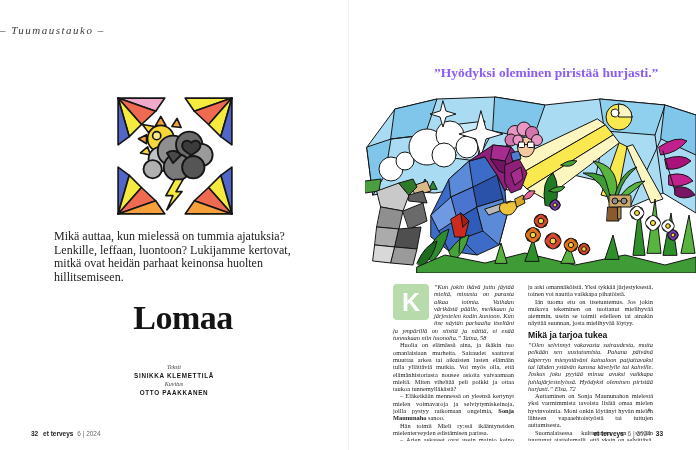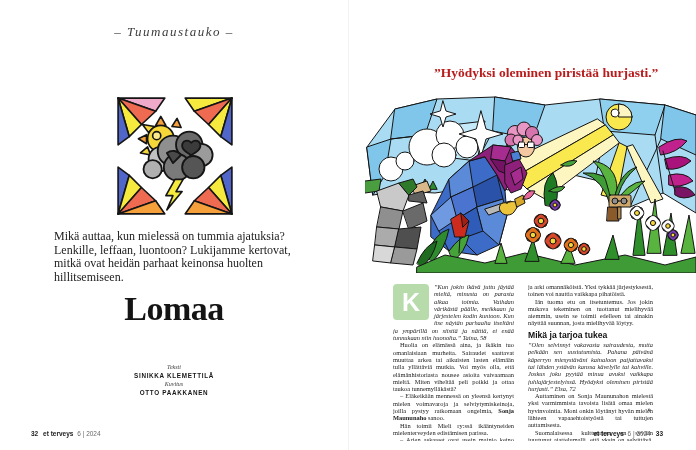--- a/index.html
+++ b/index.html
@@ -1,31 +1,31 @@
 <!DOCTYPE html>
 <html><head>
 <meta charset="utf-8">
 <style>
   html,body{margin:0;padding:0;background:#e9e9e9;}
   .spread{position:relative;width:696px;height:450px;background:#ffffff;overflow:hidden;
           font-family:"Liberation Serif",serif;color:#1d1d1d;}
   .fold{position:absolute;left:348px;top:0;width:1px;height:450px;background:rgba(0,0,0,0.05);}
-  .tag{position:absolute;left:0;top:24px;width:348px;text-align:center;
-       font-style:italic;font-size:13px;letter-spacing:1.5px;color:#3c3c3c;}
+  .tag{position:absolute;left:0;top:24px;width:348px;
+       font-style:italic;font-size:11px;letter-spacing:1.5px;color:#3c3c3c;}
   .ornament{position:absolute;left:114px;top:94px;}
   .intro{position:absolute;left:54px;top:230px;width:240px;text-align:left;
          font-size:12px;line-height:13.6px;color:#1b1b1b;}
-  .title{position:absolute;left:0;top:292px;width:348px;margin:0;text-align:center;
+  .title{position:absolute;left:0;top:292px;width:348px;margin:9px;text-align:center;
          font-weight:700;font-size:34px;line-height:33px;letter-spacing:-0.5px;color:#141414;}
   .byline{position:absolute;left:0;top:363px;width:348px;text-align:center;}
   .byline .lbl{display:block;font-style:italic;font-size:6px;color:#3a3a3a;line-height:8px;}
   .byline .nm{display:block;font-family:"Liberation Sans",sans-serif;font-weight:700;
               font-size:6.3px;letter-spacing:0.7px;color:#151515;line-height:9px;}
   .pullquote{position:absolute;left:434px;top:65px;width:250px;
-             font-weight:700;font-size:13.5px;color:#b91c1c;}
+             font-weight:700;font-size:13.5px;color:#8b5cf6;}
   .garden{position:absolute;left:365px;top:95px;}
   .col{position:absolute;top:283px;height:158px;overflow:hidden;text-align:justify;
        font-size:6.4px;line-height:7.3px;color:#222;}
   .col1{left:393px;width:121px;}
   .col2{left:528px;width:125px;}
   .col p{margin:0;}
   .col p.ind{text-indent:7px;}
   .it{font-style:italic;}
   .dropcap{float:left;width:36px;height:36px;background:#b7dbaa;border-radius:4px;
            color:#ffffff;font-family:"Liberation Sans",sans-serif;font-weight:700;

